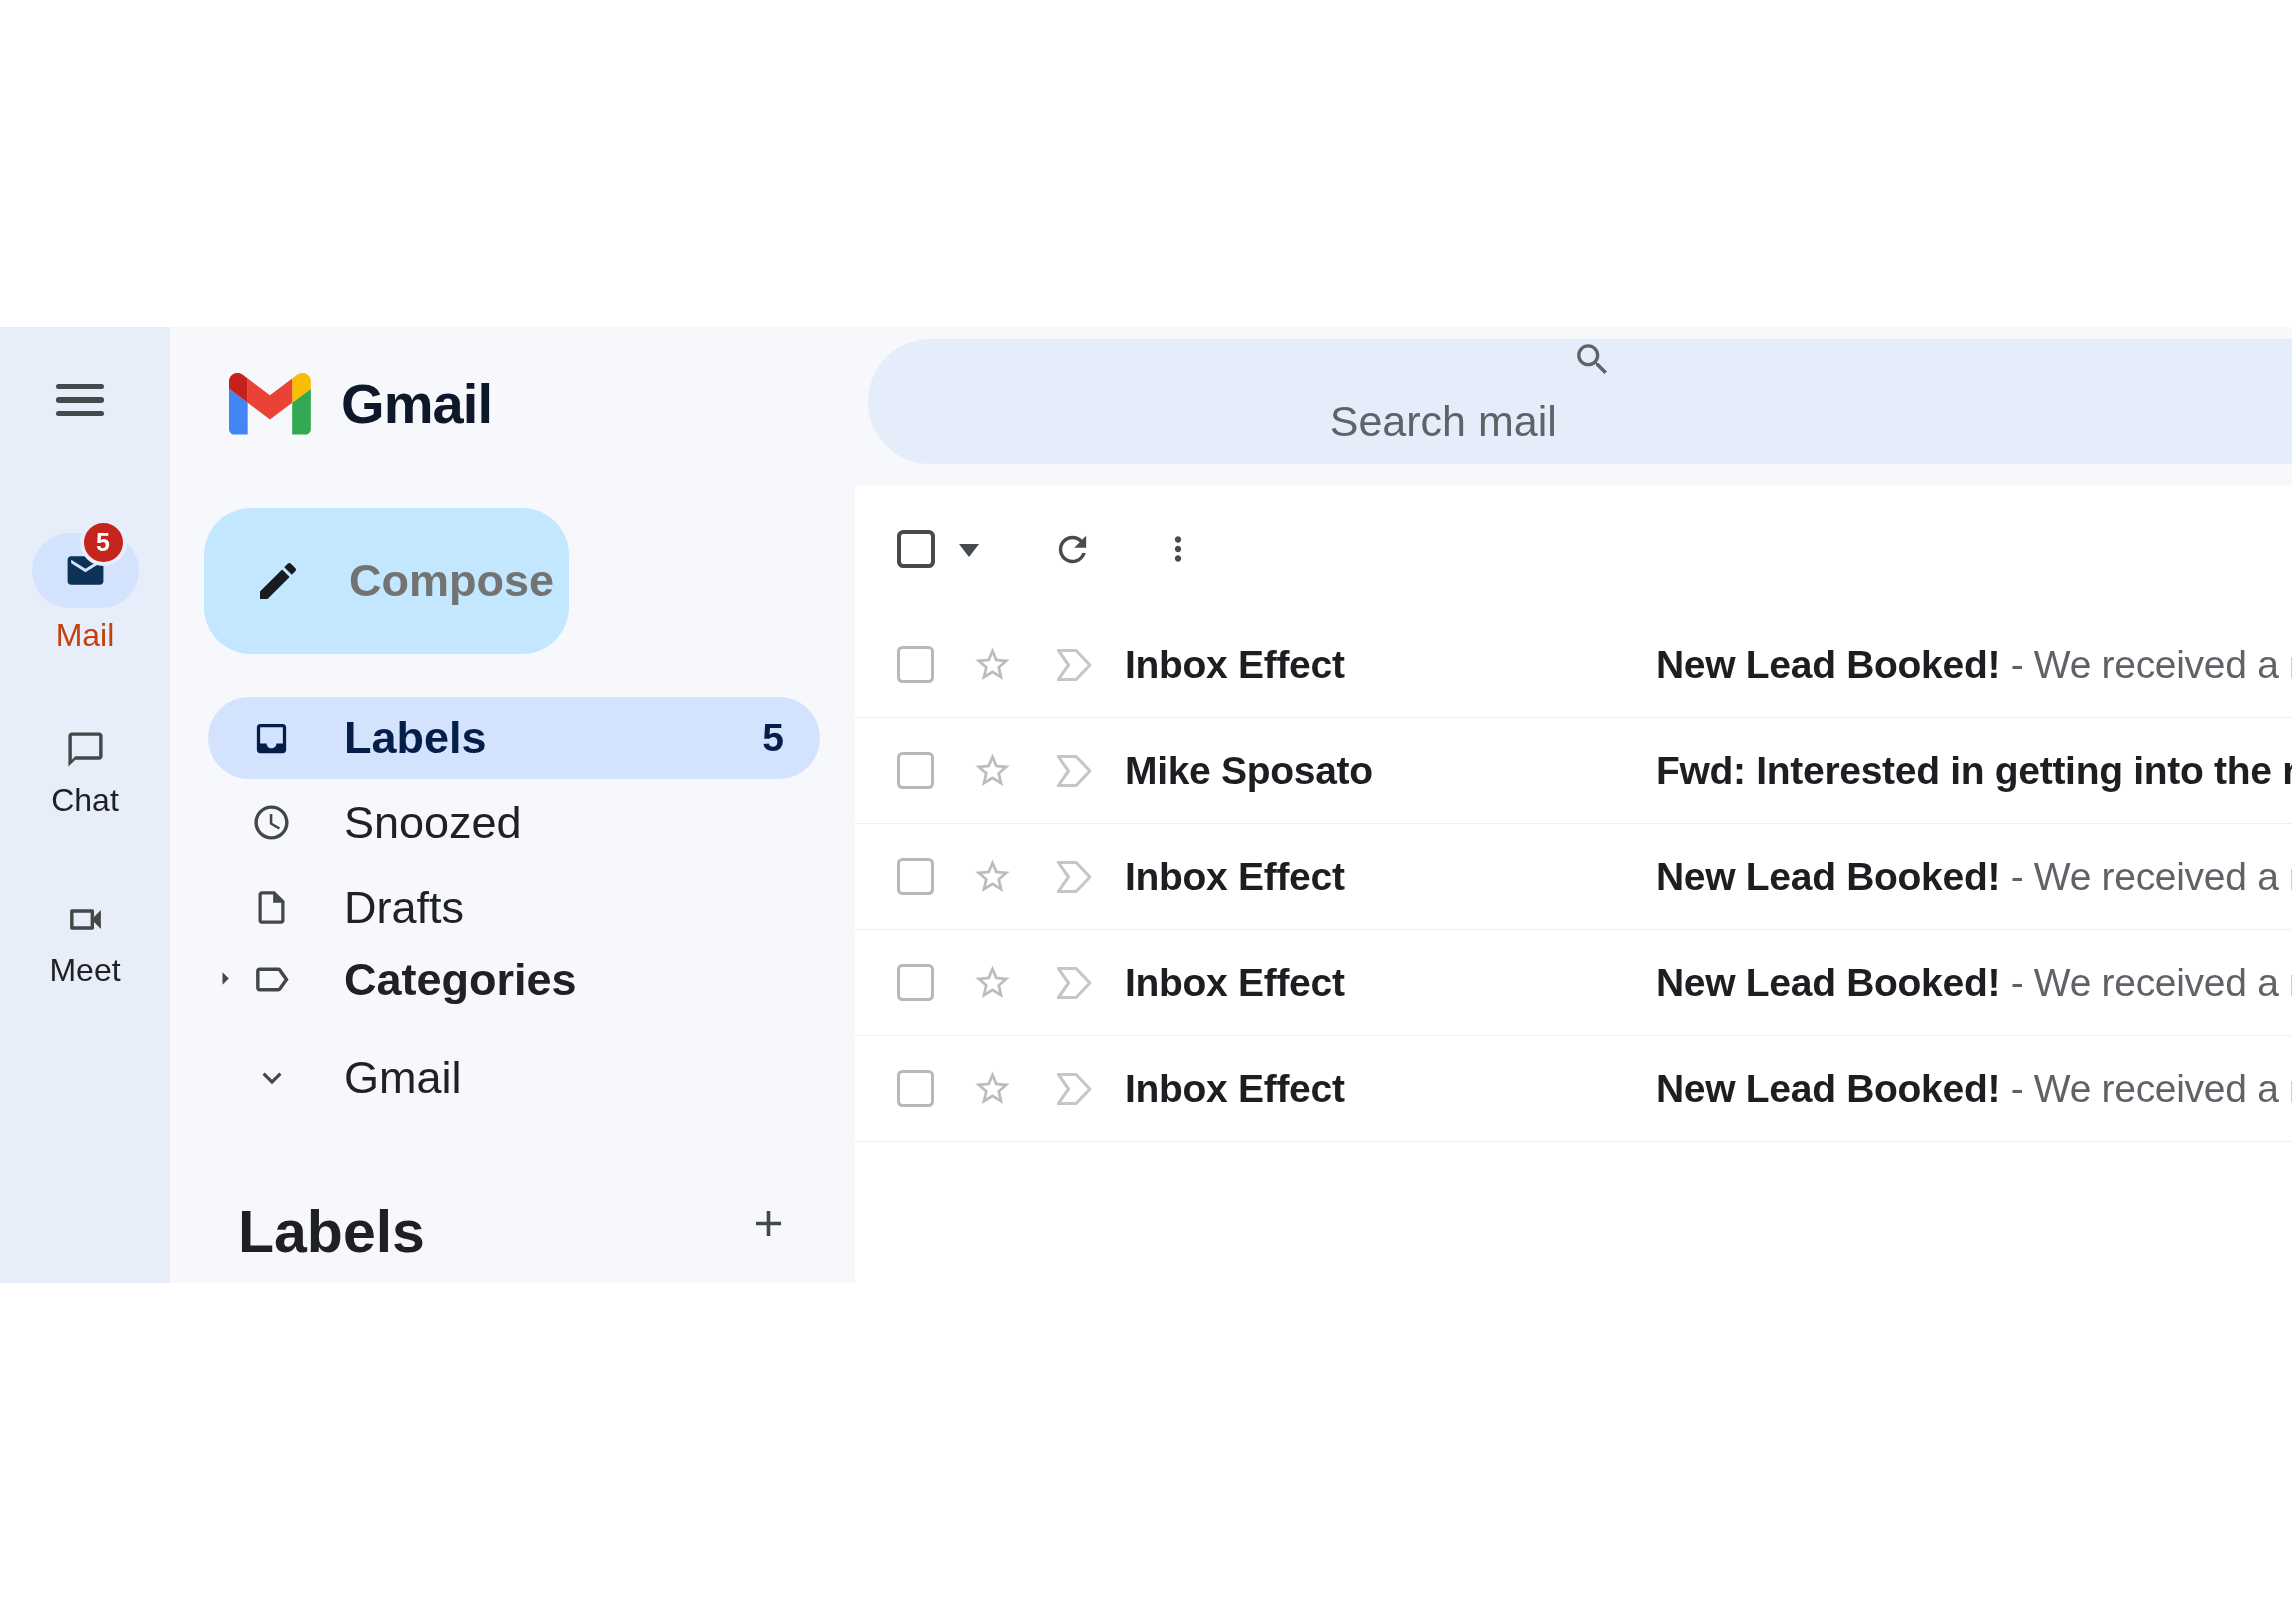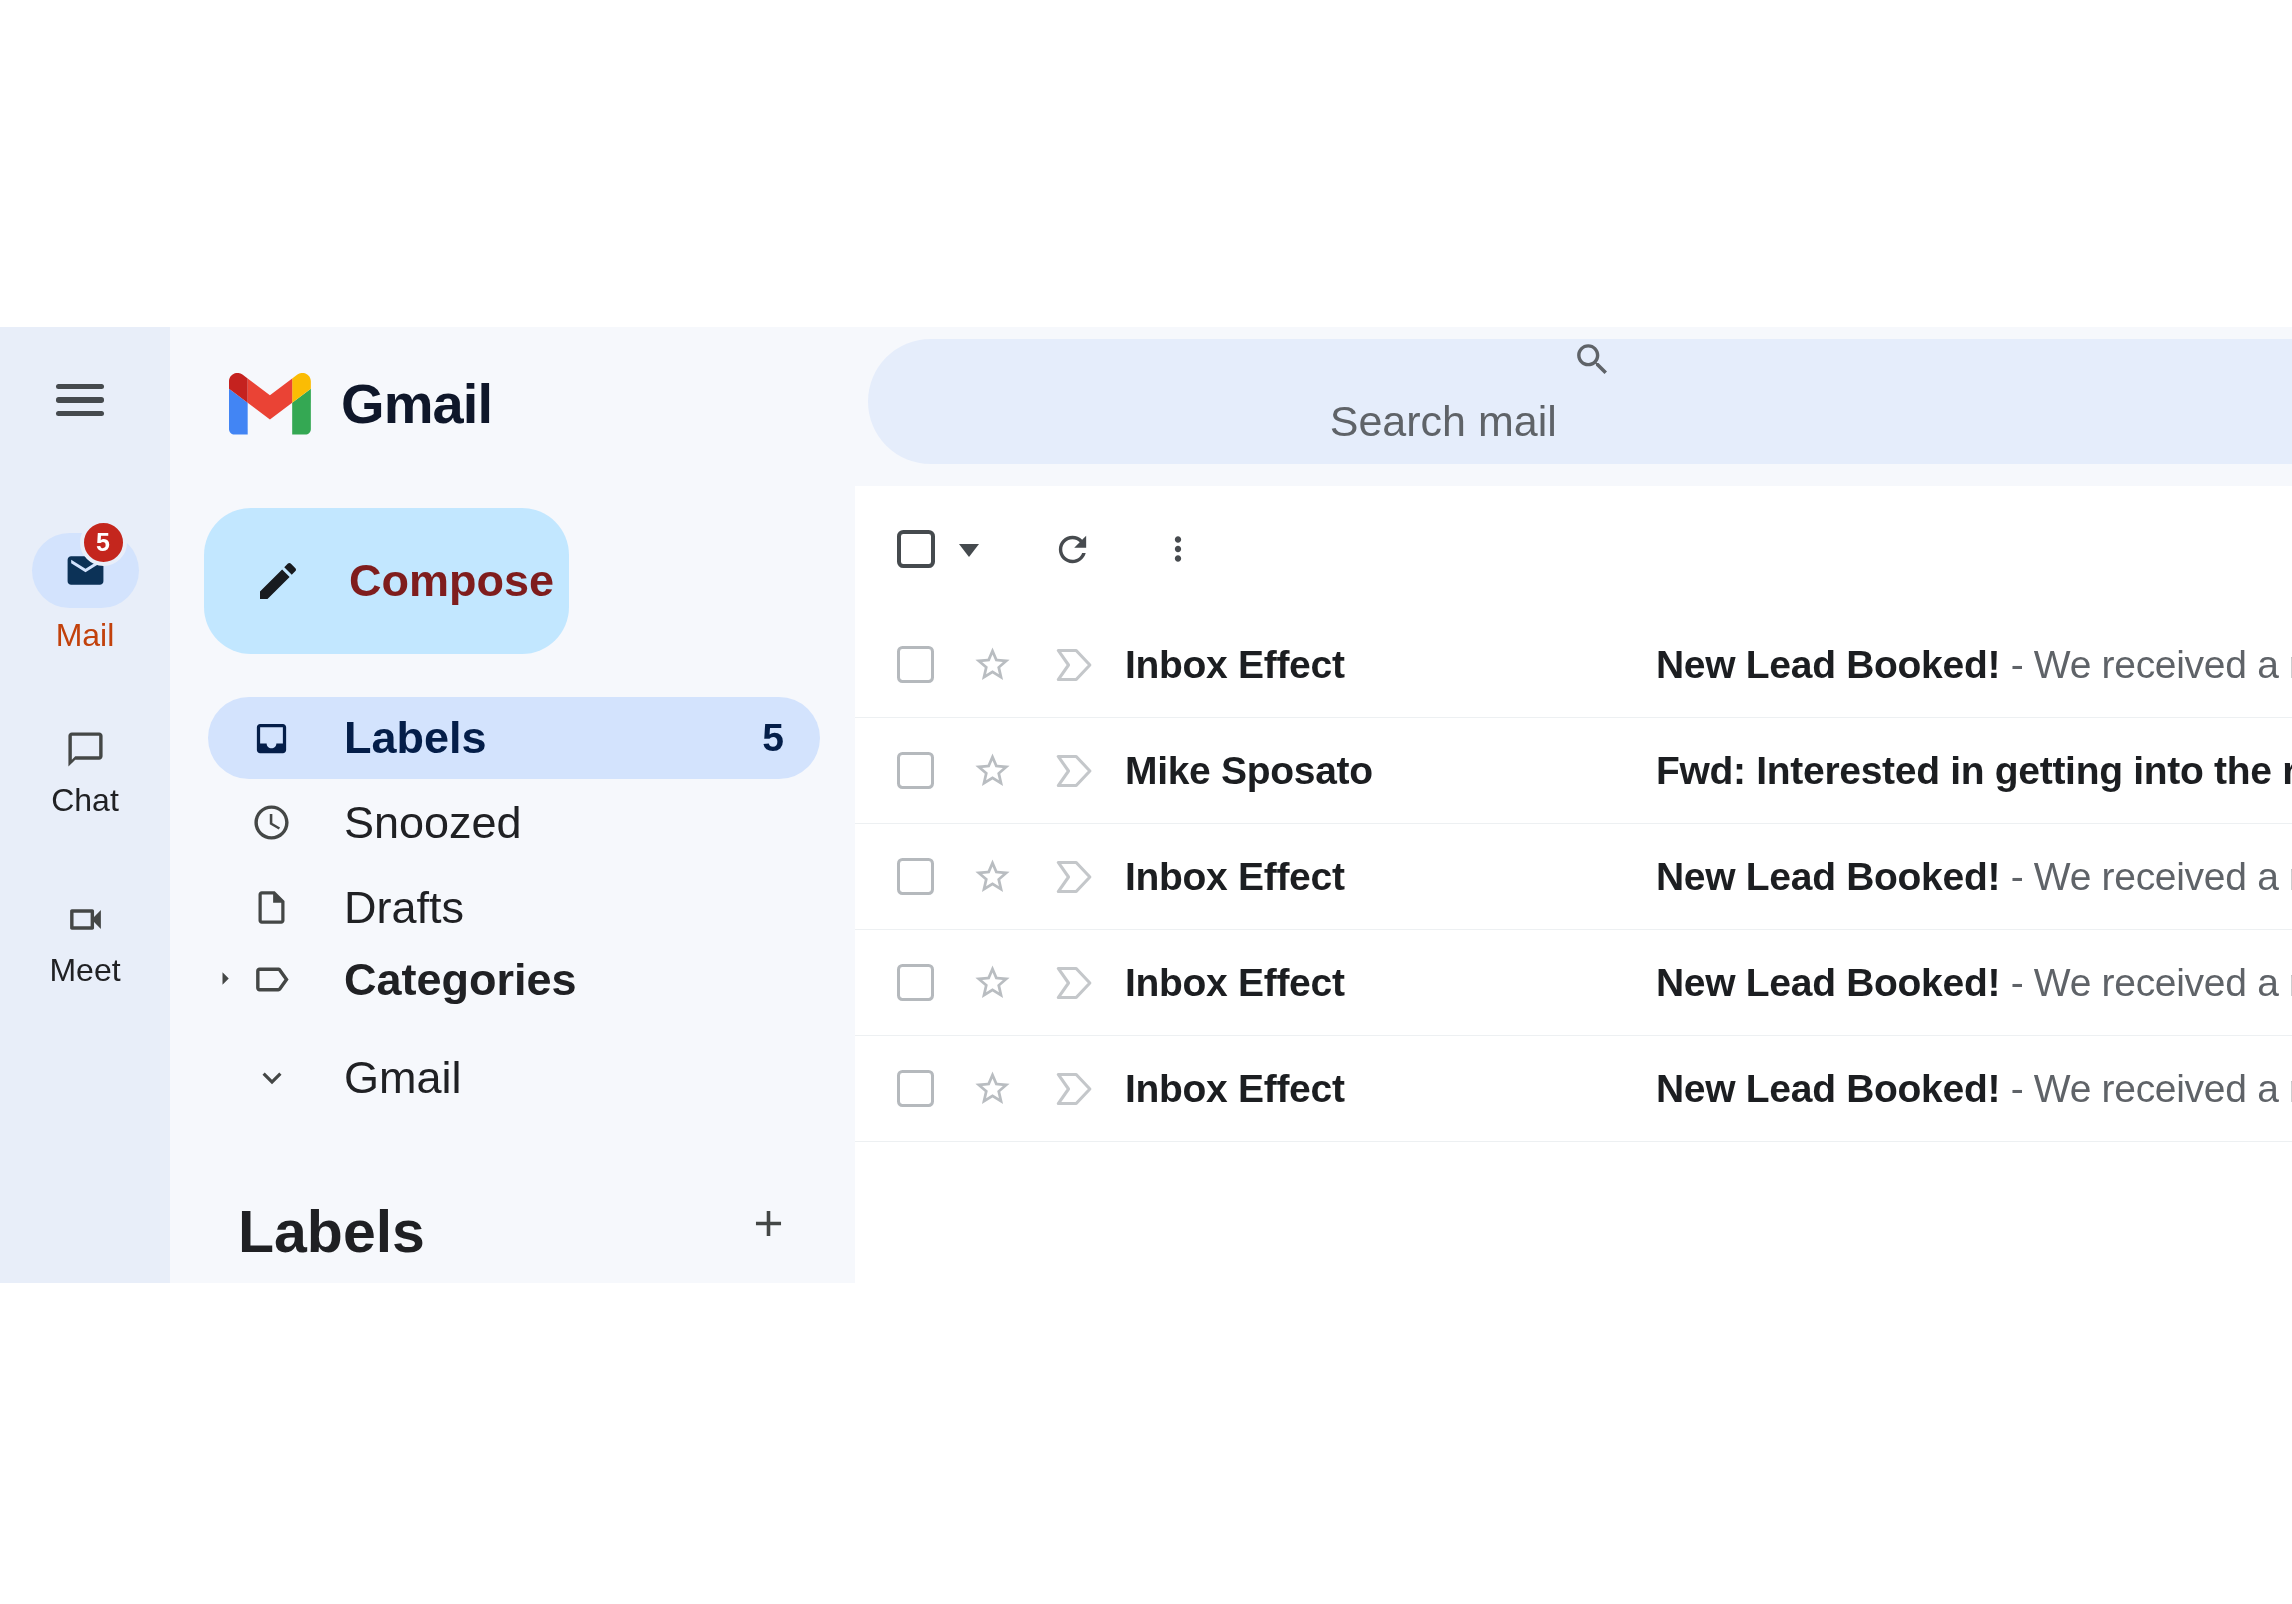--- a/index.html
+++ b/index.html
@@ -17,21 +17,21 @@
   .rail-pill{position:relative;width:107px;height:75px;margin:0 auto;border-radius:38px;background:#d3e3fd;display:flex;align-items:center;justify-content:center;}
   .rail-badge{position:absolute;left:48px;top:-14.3px;width:39px;height:39px;border-radius:50%;background:#c4261d;border:4.5px solid #e8eef9;color:#fff;font-size:25px;font-weight:700;display:flex;align-items:center;justify-content:center;}
   .rail-label{margin-top:9px;font-size:32px;color:#202124;}
   .rail-label.active{font-weight:400;color:#c2410c;}
   .rail-icon-only{height:48px;display:flex;align-items:center;justify-content:center;}
   
   .sidebar{position:absolute;left:170px;top:327px;width:685px;height:956px;background:#f6f8fc;}
   .logo-row{position:absolute;left:59px;top:38px;height:77px;display:flex;align-items:center;}
   .logo-text{margin-left:30px;font-size:56px;font-weight:700;color:#0f172a;letter-spacing:-0.9px;}
   .compose{position:absolute;left:34px;top:181px;width:365px;height:146px;border-radius:47px;background:#c2e7ff;border:none;display:flex;align-items:center;padding:0 0 0 50px;cursor:pointer;}
-  .compose-label{margin-left:47px;font-size:45px;font-weight:600;color:#7f1d1d;}
+  .compose-label{margin-left:47px;font-size:45px;font-weight:600;color:#737373;}
   .nav-item{position:absolute;left:38px;width:612px;height:85px;display:flex;align-items:center;padding-left:43px;box-sizing:border-box;cursor:pointer;}
   .nav-item .icon-slot{width:41px;display:flex;align-items:center;justify-content:center;}
   .nav-label{margin-left:52px;font-size:45px;color:#202124;}
   .nav-item.selected{border-radius:41px;background:#d3e3fd;height:82px;}
   .nav-item.selected .nav-label{font-weight:700;color:#041e49;}
   .nav-count{margin-left:auto;margin-right:36px;font-size:39px;font-weight:700;color:#041e49;}
   .bold-label{font-weight:700;}
   .expander{position:absolute;left:1.8px;top:50%;transform:translateY(-50%);}
   .labels-title{position:absolute;left:68px;top:871px;font-size:59px;font-weight:600;color:#1f2023;}
   .labels-add{position:absolute;left:577px;top:875px;width:43px;height:43px;background:none;border:none;padding:0;cursor:pointer;}

